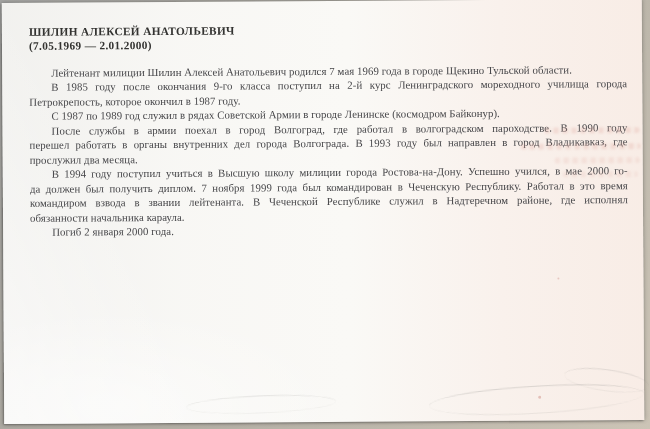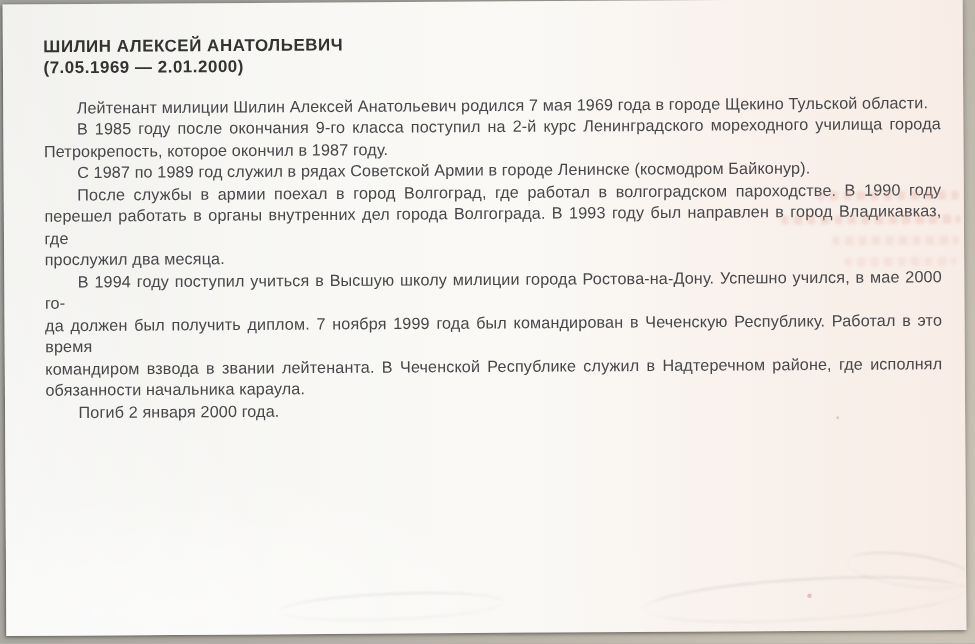--- a/index.html
+++ b/index.html
@@ -1,19 +1,19 @@
 <!DOCTYPE html>
 <html><head>
 <meta charset="utf-8">
 <style>
   html,body{margin:0;padding:0;background:#9a9a98;}
   .stage{
     position:relative;width:650px;height:429px;overflow:hidden;
     background:linear-gradient(125deg,#a5a5a3 0%,#aeaaa1 40%,#bdb7ab 70%,#ccc4b6 100%);
-    font-family:Liberation Sans, sans-serif;
+    font-family:Liberation Serif, serif;
   }
   .paper{
     position:absolute;left:3px;top:1px;width:640px;height:421px;
     background:#faf9f6;
     transform:rotate(-0.35deg);
     box-shadow:0 0 4px rgba(50,50,48,.45), -1px 1px 2px rgba(40,40,40,.35);
   }
   .paper-tint{
     position:absolute;inset:0;pointer-events:none;
     background:

